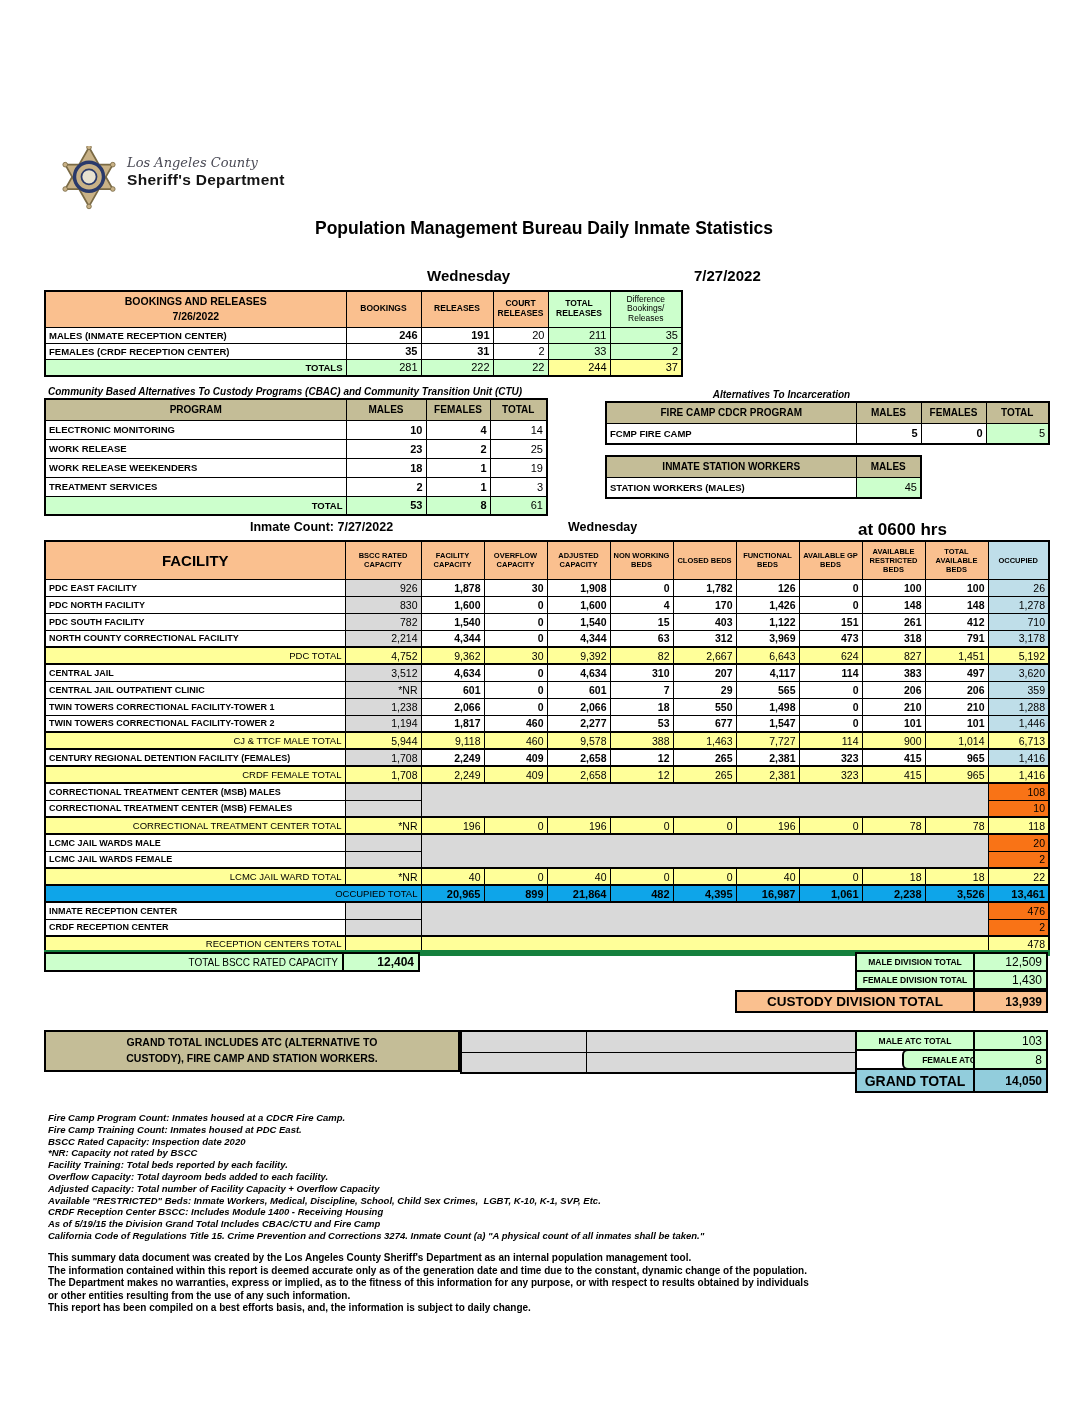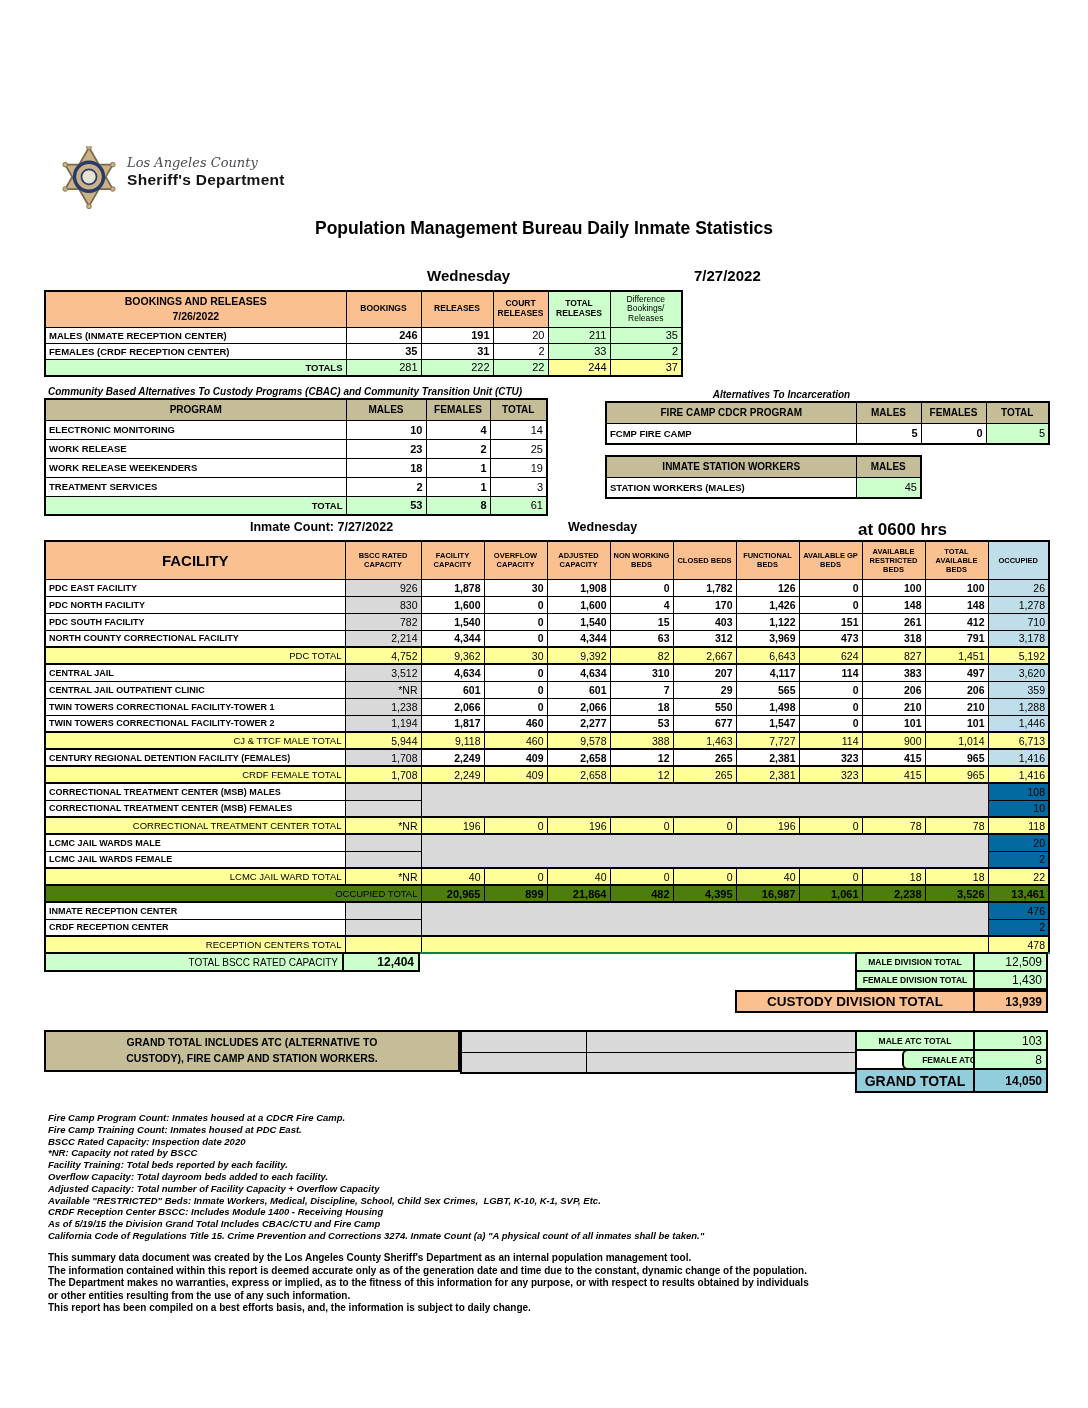--- a/index.html
+++ b/index.html
@@ -60,24 +60,24 @@
   .hdr2{font-size:7.5px;font-weight:bold;text-align:center;line-height:1.2;padding:1px 1px;}
   .flbl{font-size:9px;font-weight:bold;text-align:left;white-space:nowrap;padding:0 2px;}
   .fnum{font-size:10.5px;text-align:right;white-space:nowrap;}
 
   .fr-data .fnum.mid{font-weight:bold;}
   .fr-data .bscc{background:#D9D9D9;}
   .fr-data .occ{background:#BFDEE9;}
   .fr-total td{background:#FFFF99;border-top:2px solid #000;border-bottom:2px solid #000;}
   .fr-total .flbl{font-weight:normal;font-size:9.5px;text-align:right;}
   .fr-span .bscc,.fr-span .mid{background:#D9D9D9;}
-  .fr-span .occ{background:#0369a1;}
-  .fr-tspan td{background:#FFFF99;border-top:2px solid #000;border-bottom:2px solid #15803d;}
+  .fr-span .occ{background:#f97316;}
+  .fr-tspan td{background:#FFFF99;border-top:2px solid #000;border-bottom:6px solid #15803d;}
   .fr-tspan .flbl{font-weight:normal;font-size:9.5px;text-align:right;}
-  .fr-occt td{background:#4d7c0f;border-top:2px solid #15803d;border-bottom:2px solid #000;margin-left:32px;}
+  .fr-occt td{background:#0ea5e9;border-top:2px solid #15803d;border-bottom:2px solid #000;margin-left:32px;}
   .fr-occt .fnum{font-weight:bold;font-size:11px;}
   .fr-occt .flbl{font-weight:normal;font-size:9.5px;text-align:right;}
 
   .sumcell{position:absolute;border:2px solid #000;display:flex;align-items:center;box-sizing:border-box;}
   .sum-lbl{justify-content:flex-end;font-size:10px;padding:0 4px;}
   .sum-lbl-sm{justify-content:center;font-size:8.5px;font-weight:bold;padding:0 2px;text-align:center;}
   .sum-val{justify-content:flex-end;font-size:12px;padding:0 4px;}
   .custody-lbl{justify-content:center;font-size:13.5px;font-weight:bold;}
   .gt-lbl{justify-content:center;font-size:14px;font-weight:bold;}
 

